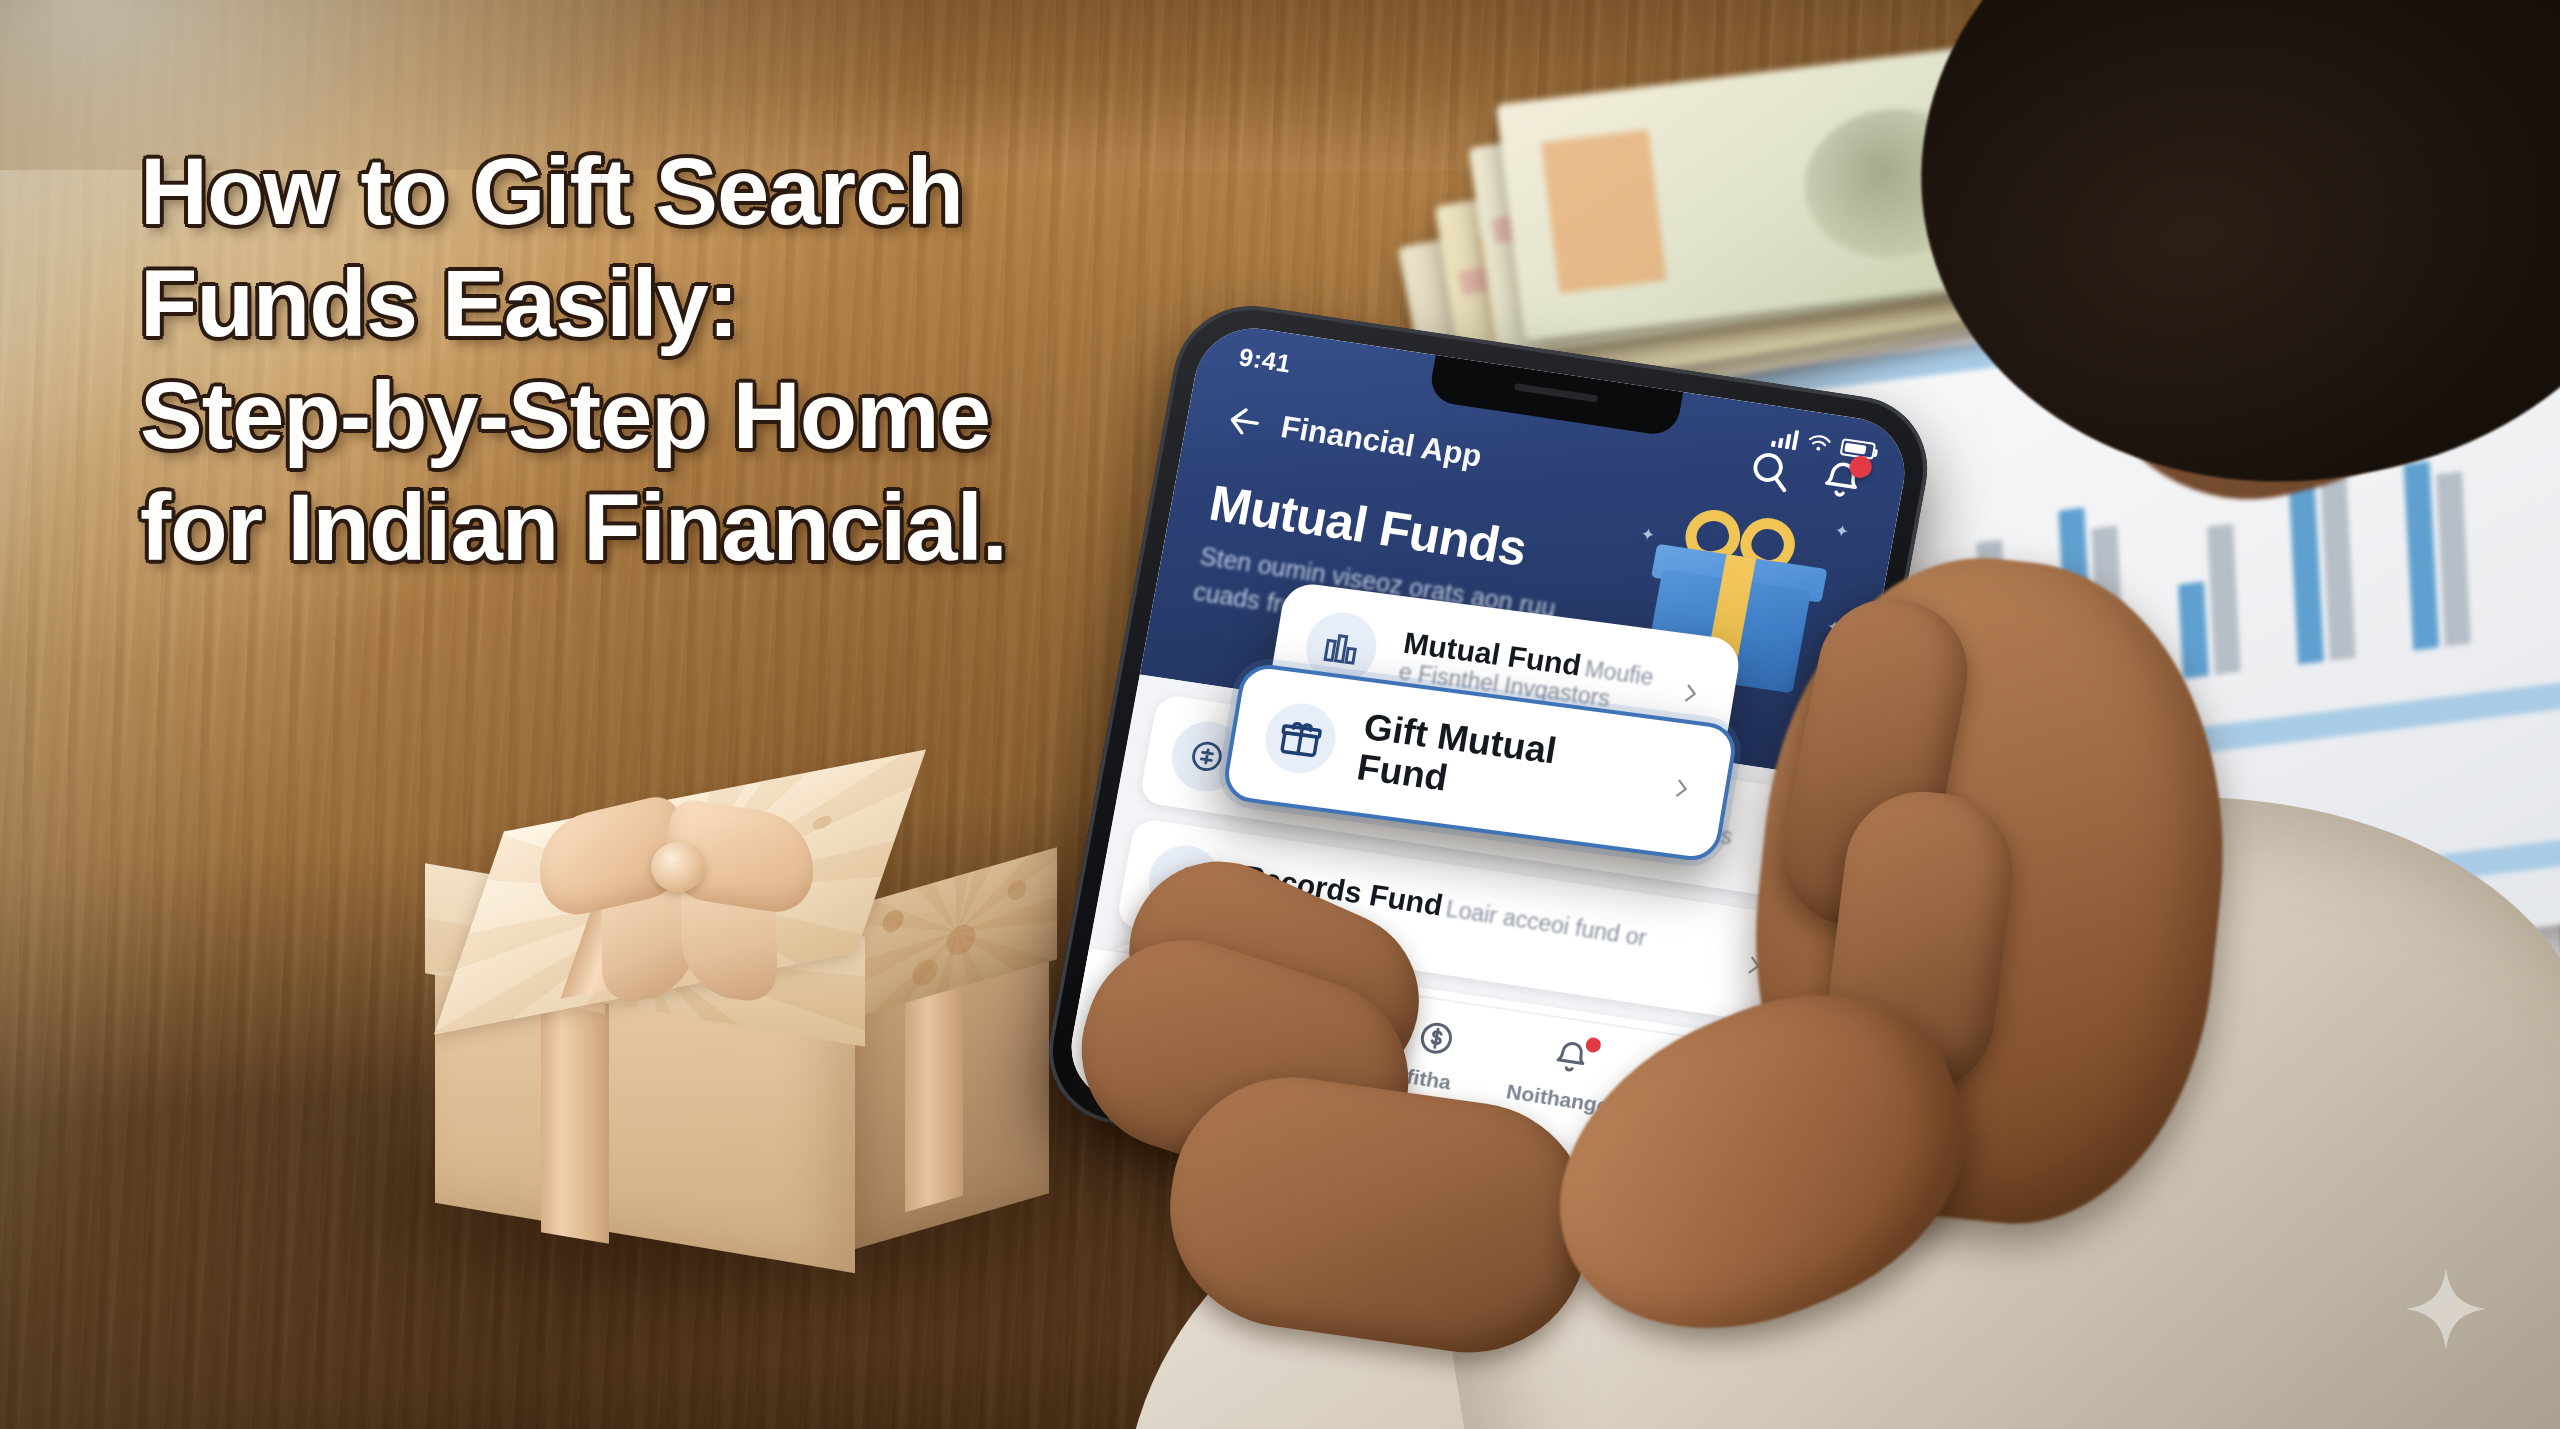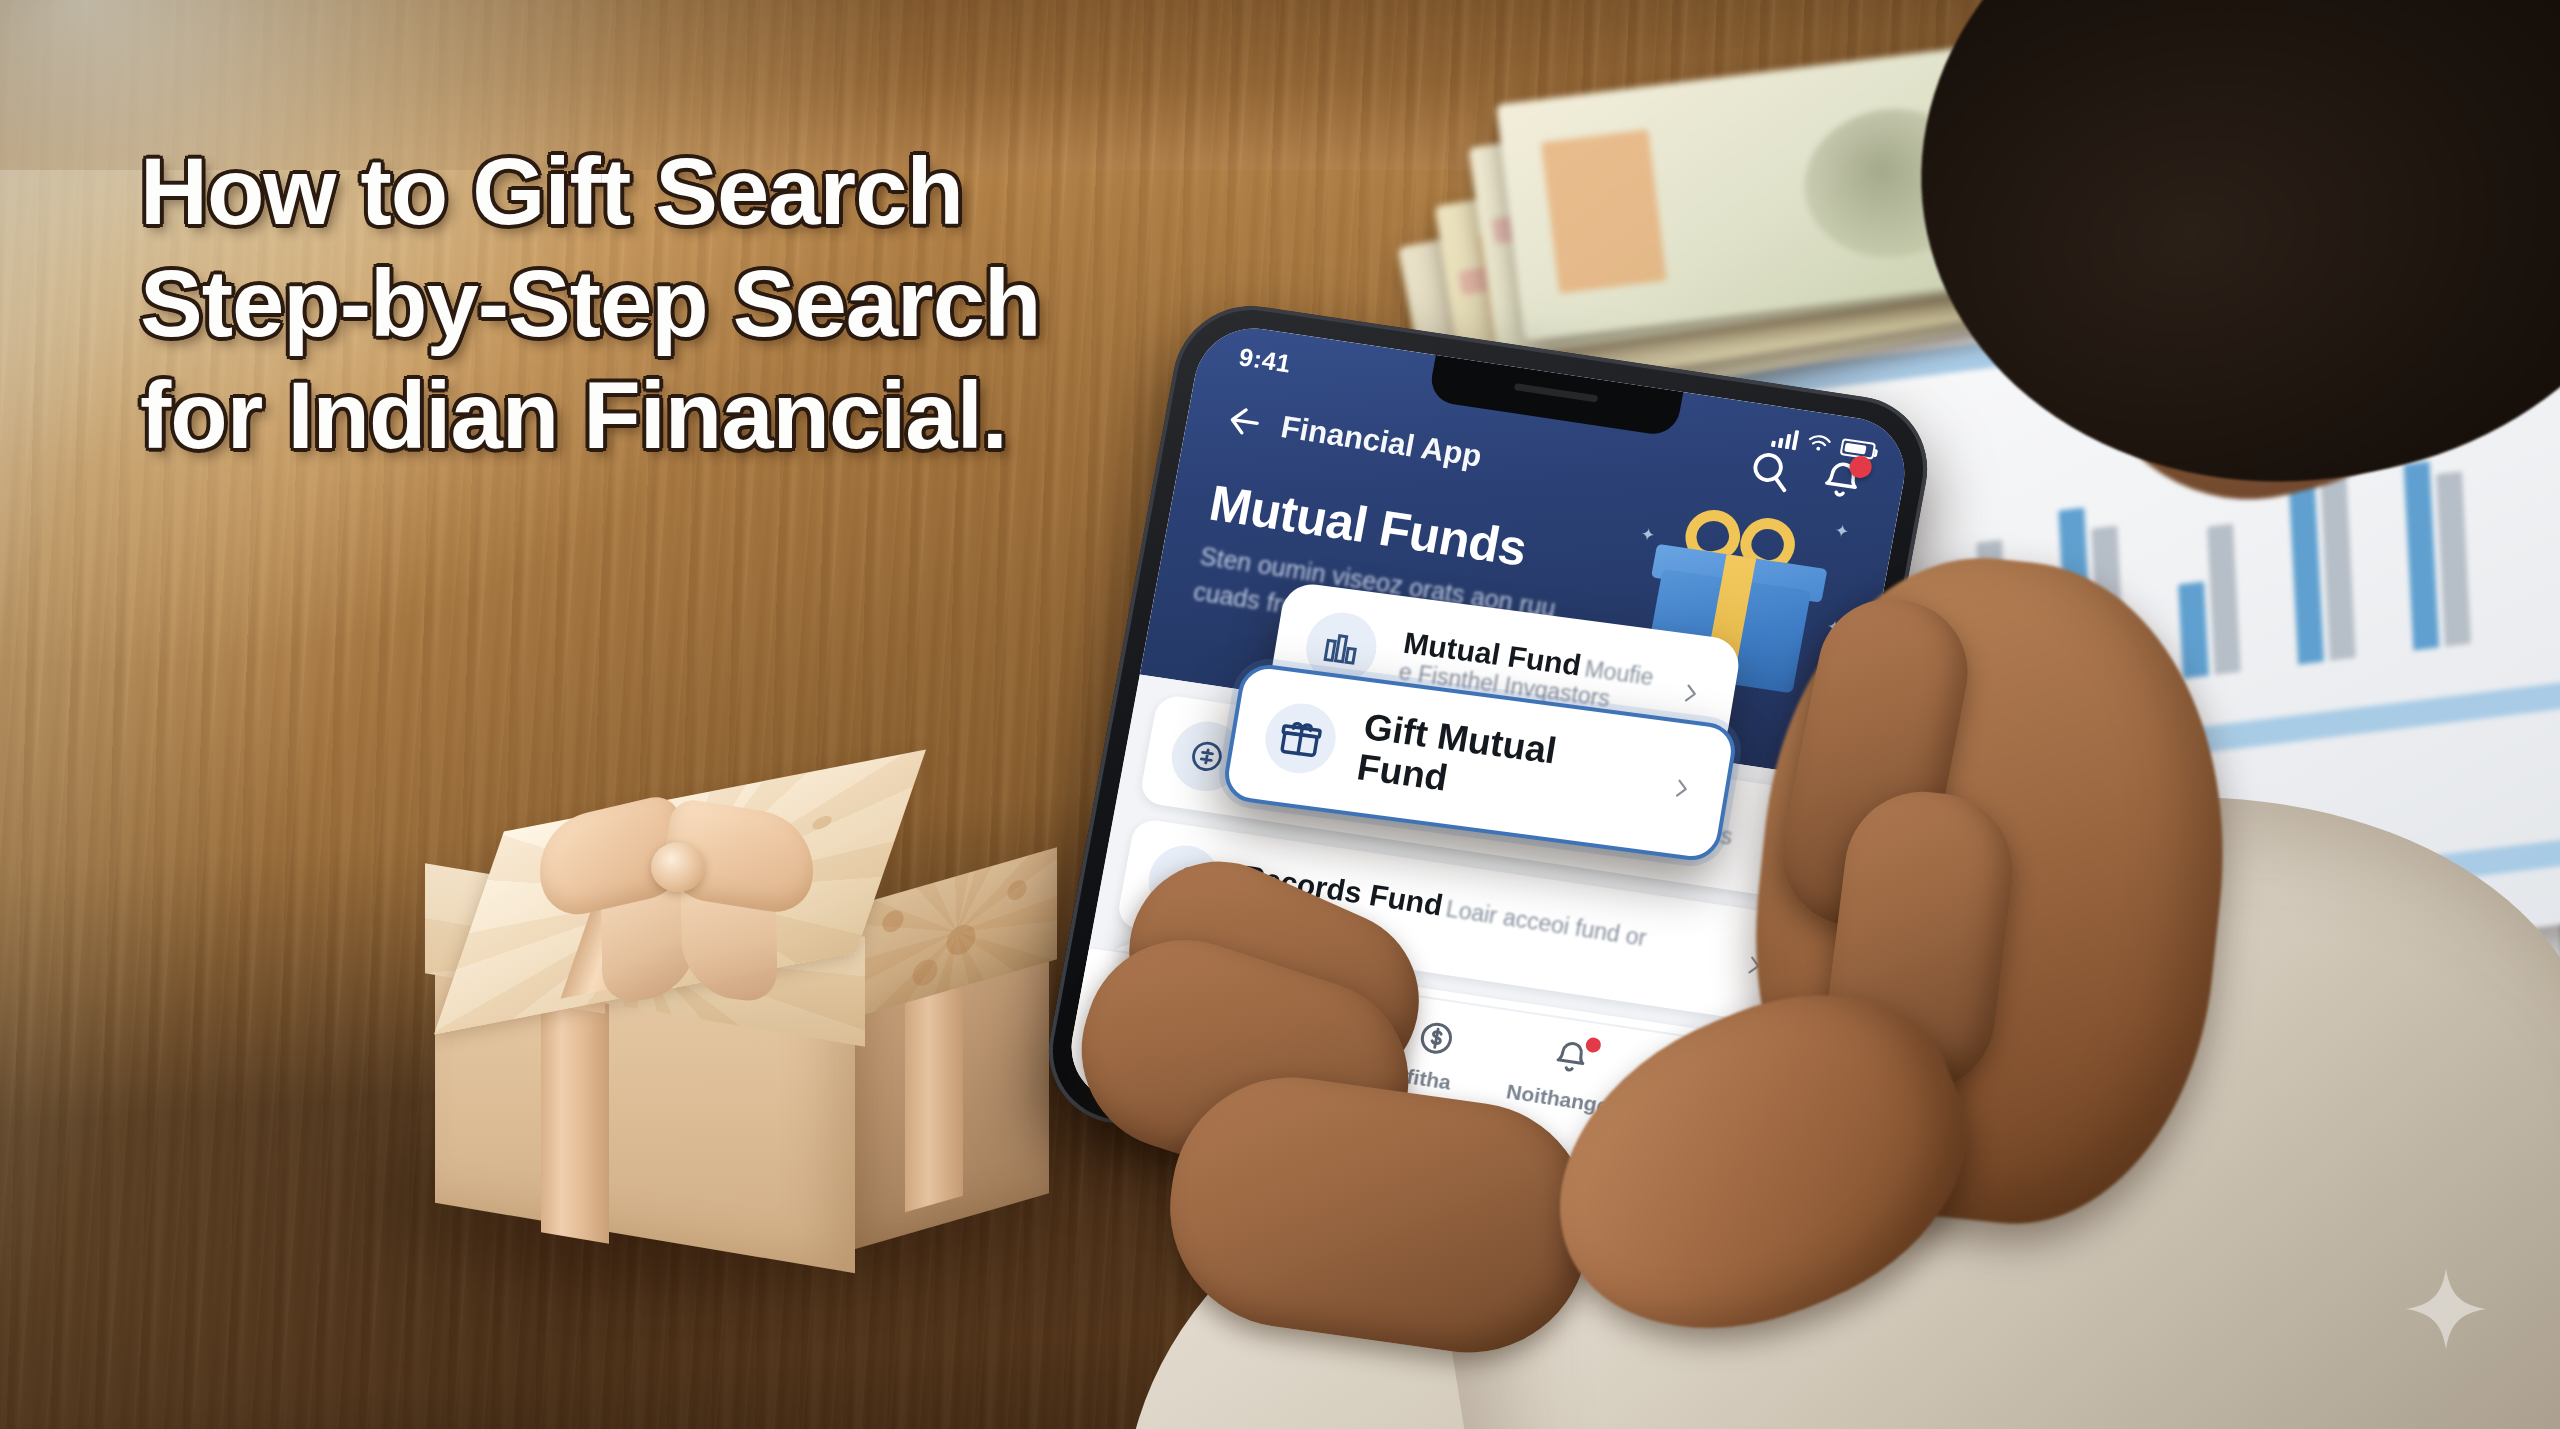--- a/index.html
+++ b/index.html
@@ -783,21 +783,22 @@
 
   <div class="finger finger-1"></div>
   <div class="finger finger-2"></div>
   <div class="finger finger-3"></div>
   <div class="finger finger-4"></div>
   <div class="finger finger-5"></div>
   <div class="thumb"></div>
 
   <div class="headline">
     <span class="hl">How to Gift Search</span>
-    <span class="hl">Step-by-Step Search</span>
+    <span class="hl">Funds Easily:</span>
+    <span class="hl">Step-by-Step Home</span>
     <span class="hl">for Indian Financial.</span>
   </div>
 
   <svg class="watermark" viewBox="0 0 100 100">
     <path d="M50 2 C55 33 67 45 98 50 C67 55 55 67 50 98 C45 67 33 55 2 50 C33 45 45 33 50 2 Z" fill="#e9e6e0" opacity="0.95"></path>
   </svg>
 
   <div class="vignette"></div>
 </div>
 

